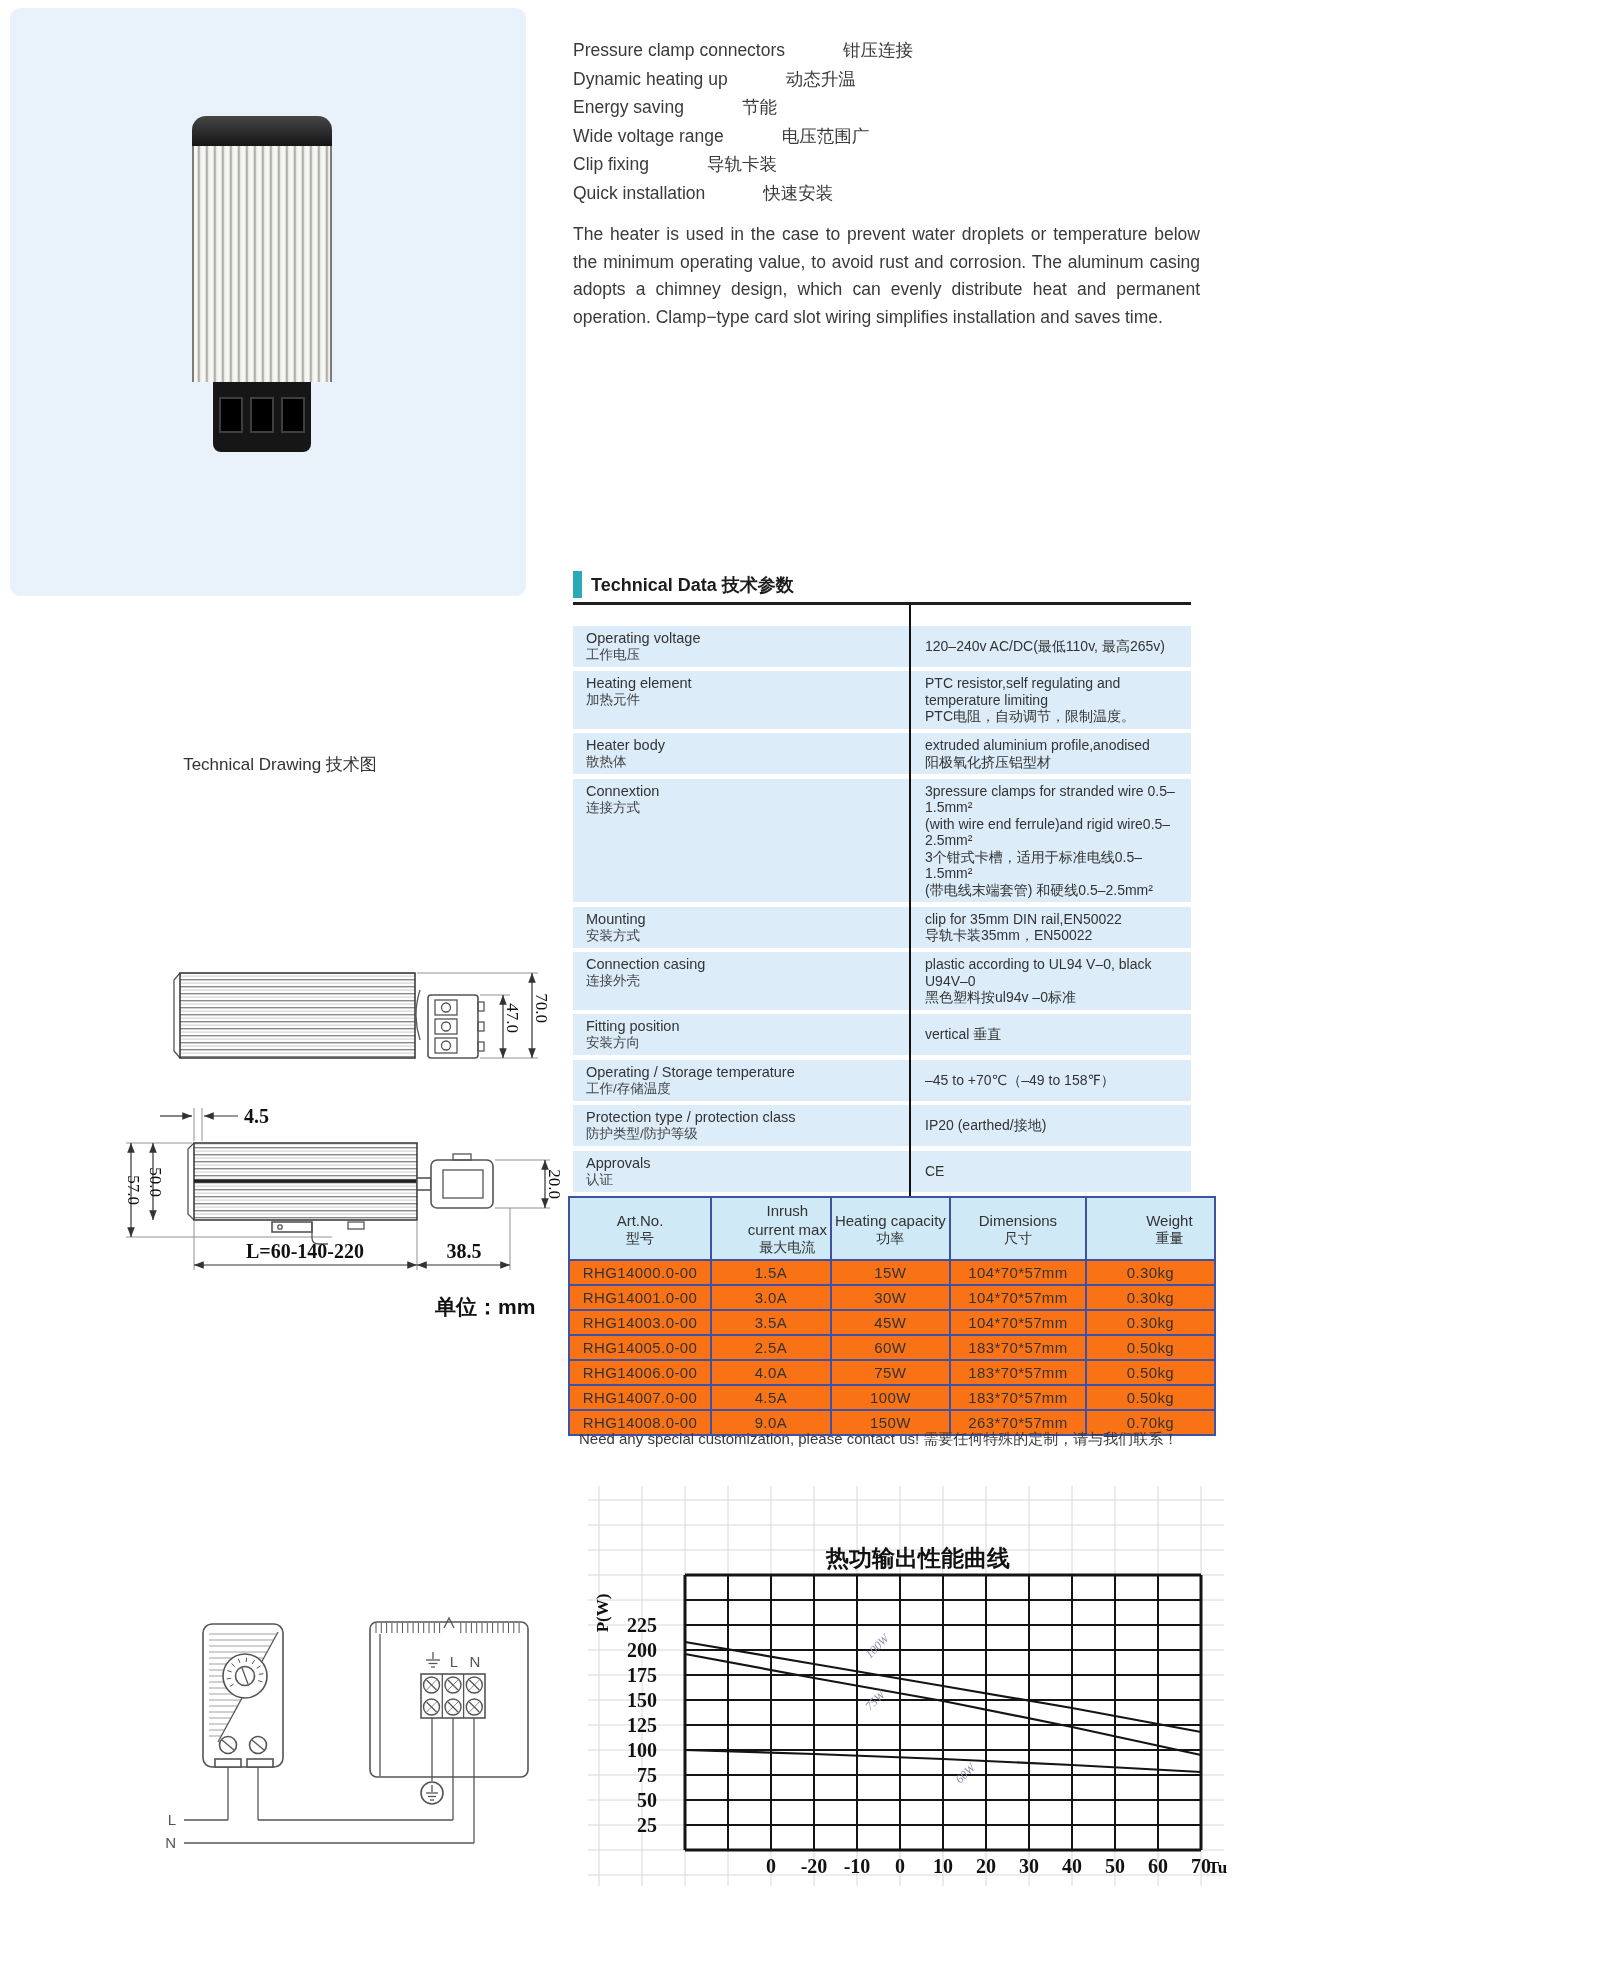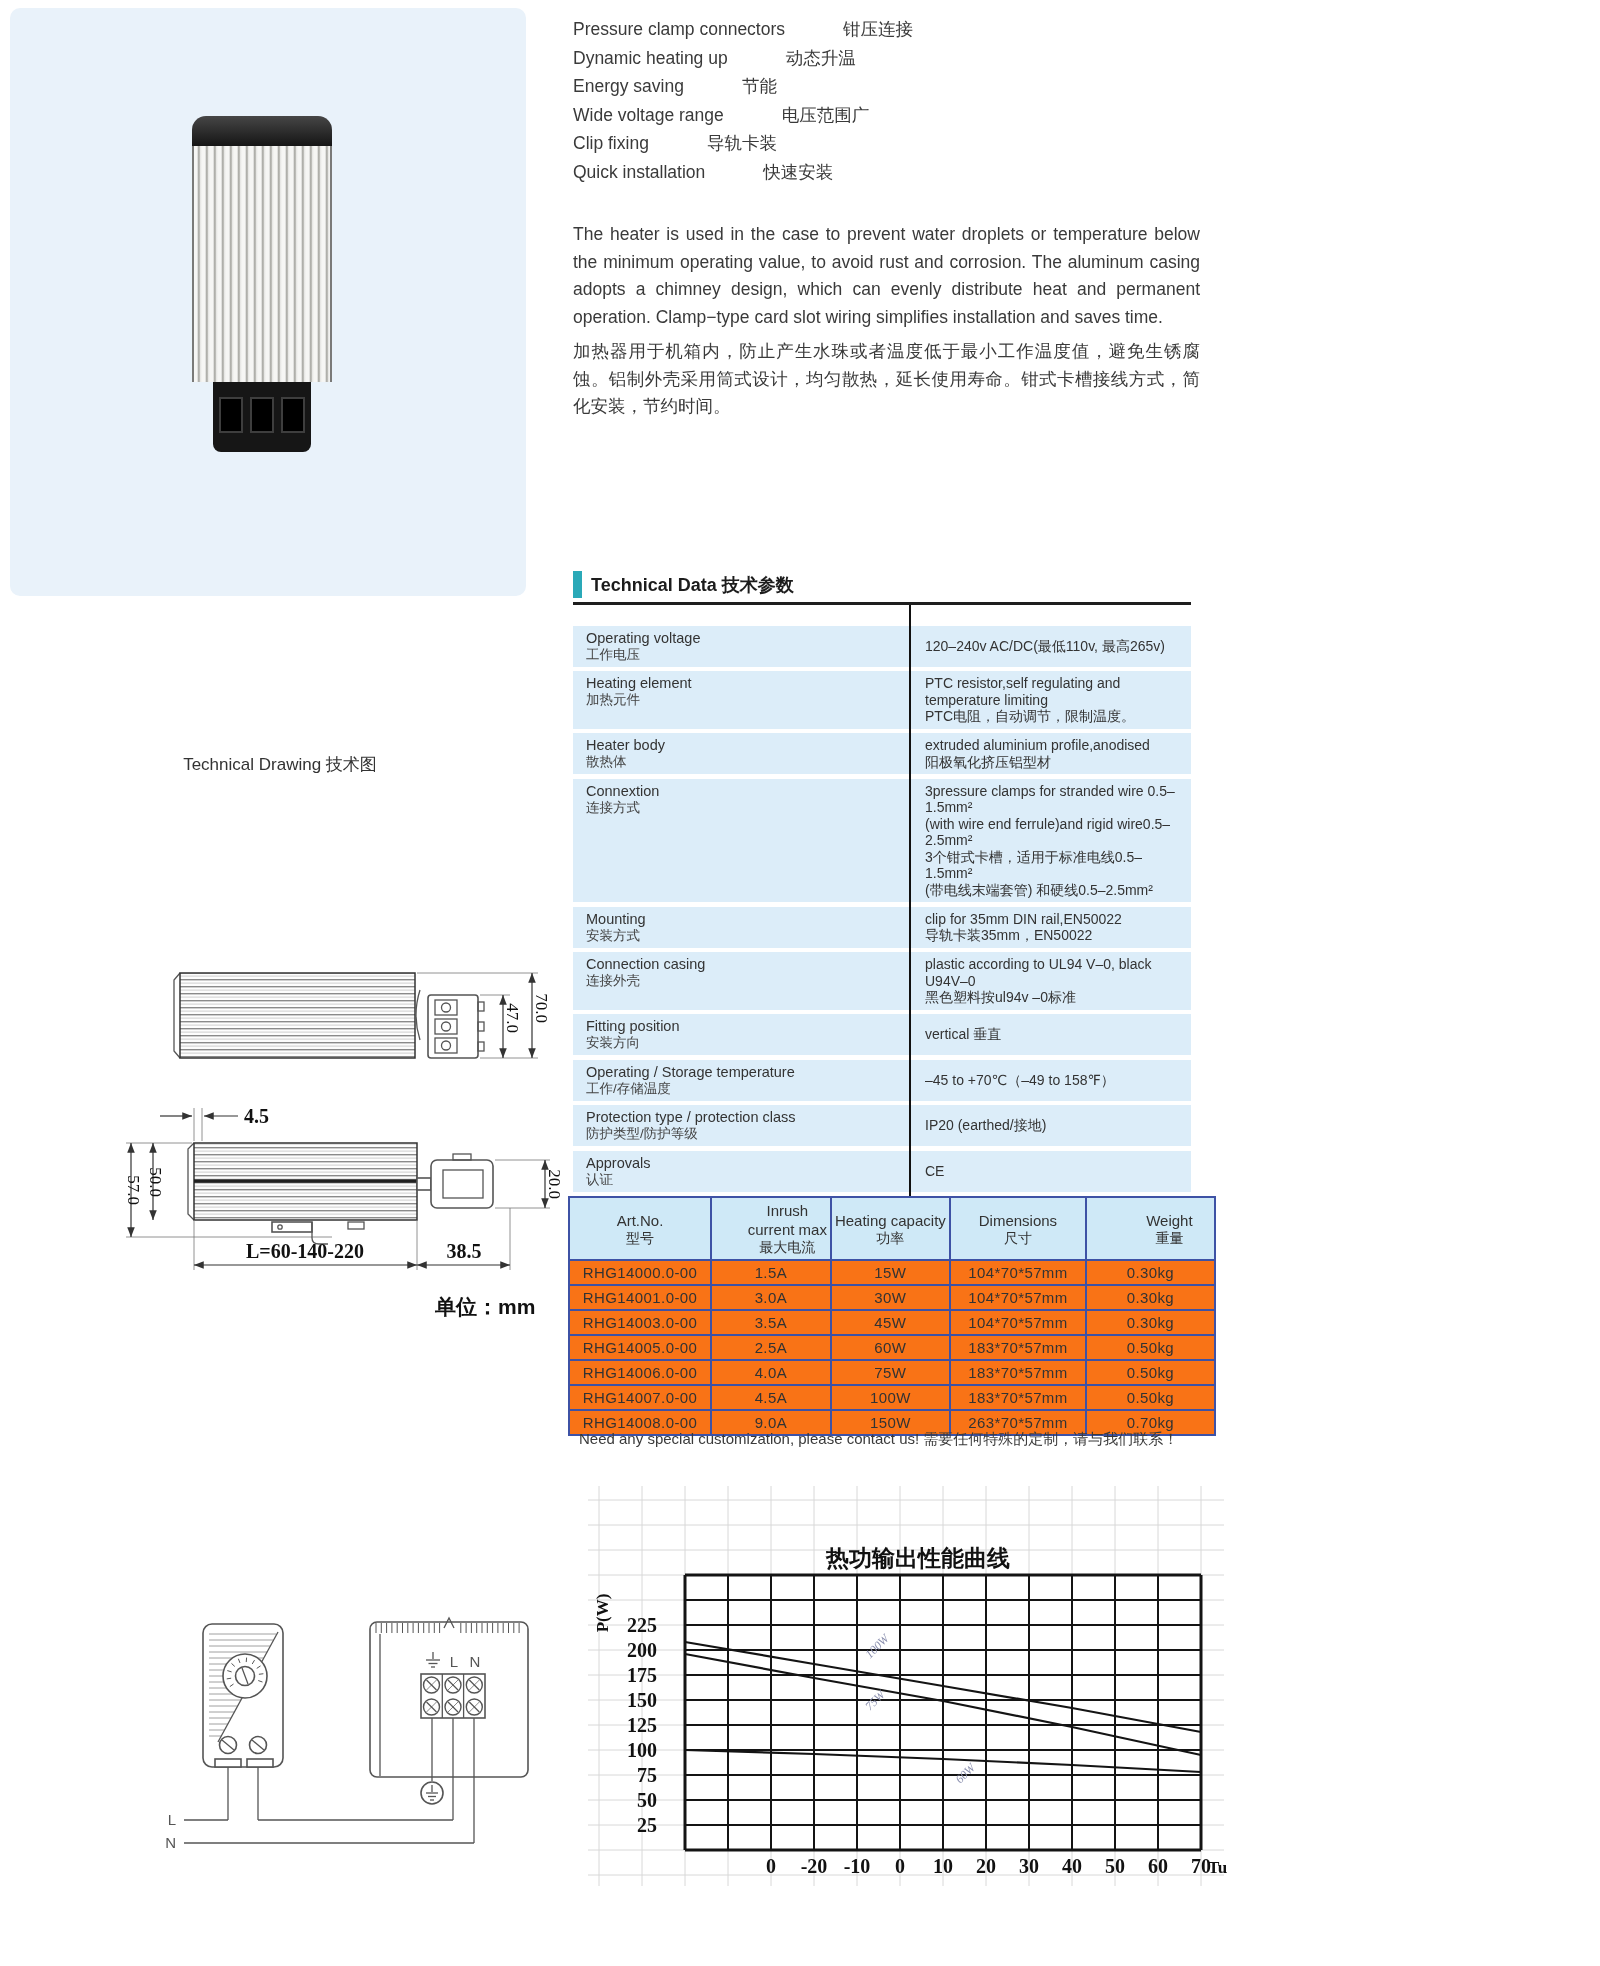--- a/index.html
+++ b/index.html
@@ -12,21 +12,21 @@
   .heater .cap{height:30px;background:linear-gradient(180deg,#464646,#151515);border-radius:14px 14px 0 0;}
   .heater .fins{height:236px;border-left:2px solid #7a7a78;border-right:2px solid #7a7a78;
     background:repeating-linear-gradient(90deg,#f6f6f4 0px,#f6f6f4 3px,#c9c9c6 4px,#96968f 5px,#e3e3e0 6px,#f6f6f4 8px);}
   .heater .base{width:98px;height:70px;margin:0 auto;background:#161616;border-radius:0 0 8px 8px;
     display:flex;justify-content:center;align-items:flex-start;gap:7px;padding-top:15px;box-sizing:border-box;}
   .heater .t{width:20px;height:32px;background:#000;border:2px solid #3e3e3e;}
 
   .drawing-title{position:absolute;left:95px;top:753px;width:370px;text-align:center;font-size:17px;color:#333;}
 
   
-  .features{position:absolute;left:573px;top:15px;font-size:17.5px;line-height:28.5px;color:#3a3a3a;}
+  .features{position:absolute;left:573px;top:36px;font-size:17.5px;line-height:28.5px;color:#3a3a3a;}
   .feat-en{display:inline-block;margin-right:58px;}
   .desc{position:absolute;left:573px;top:221px;width:627px;font-size:17.5px;line-height:27.5px;text-align:justify;color:#3a3a3a;}
   .desc .zh{margin-top:7px;}
 
   .td-header{position:absolute;left:573px;top:571px;display:flex;align-items:center;font-weight:bold;font-size:18px;color:#1c1c1c;}
   .td-bar{width:9px;height:27px;background:#2aa9b8;margin-right:9px;}
 
   .tech-table{position:absolute;left:573px;top:602px;width:618px;border-top:3px solid #1e1e1e;border-bottom:3px solid #1e1e1e;
     padding:16px 0;box-sizing:border-box;}
   .tech-divider{position:absolute;left:336px;top:0;bottom:0;width:2px;background:#111;}
@@ -300,21 +300,20 @@
       <div class="feat-row"><span class="feat-en">Pressure clamp connectors</span><span class="feat-zh">钳压连接</span></div>
       <div class="feat-row"><span class="feat-en">Dynamic heating up</span><span class="feat-zh">动态升温</span></div>
       <div class="feat-row"><span class="feat-en">Energy saving</span><span class="feat-zh">节能</span></div>
       <div class="feat-row"><span class="feat-en">Wide voltage range</span><span class="feat-zh">电压范围广</span></div>
       <div class="feat-row"><span class="feat-en">Clip fixing</span><span class="feat-zh">导轨卡装</span></div>
       <div class="feat-row"><span class="feat-en">Quick installation</span><span class="feat-zh">快速安装</span></div>
     </div>
 
   <div class="desc">
     <div class="en">The heater is used in the case to prevent water droplets or temperature below the minimum operating value, to avoid rust and corrosion. The aluminum casing adopts a chimney design, which can evenly distribute heat and permanent operation. Clamp−type card slot wiring simplifies installation and saves time.</div>
-    <div class="zh">加热器用于机箱内，防止产生水珠或者温度低于最小工作温度值，避免生锈腐蚀。铝制外壳采用筒式设计，均匀散热，延长使用寿命。钳式卡槽接线方式，简化安装，节约时间。</div>
   </div>
 
   <div class="td-header">
     <div class="td-bar"></div>
     <div>Technical Data 技术参数</div>
   </div>
 
   <div class="tech-table" style="position:absolute;">
     <div class="tech-divider"></div>
     <div id="tech-rows">

